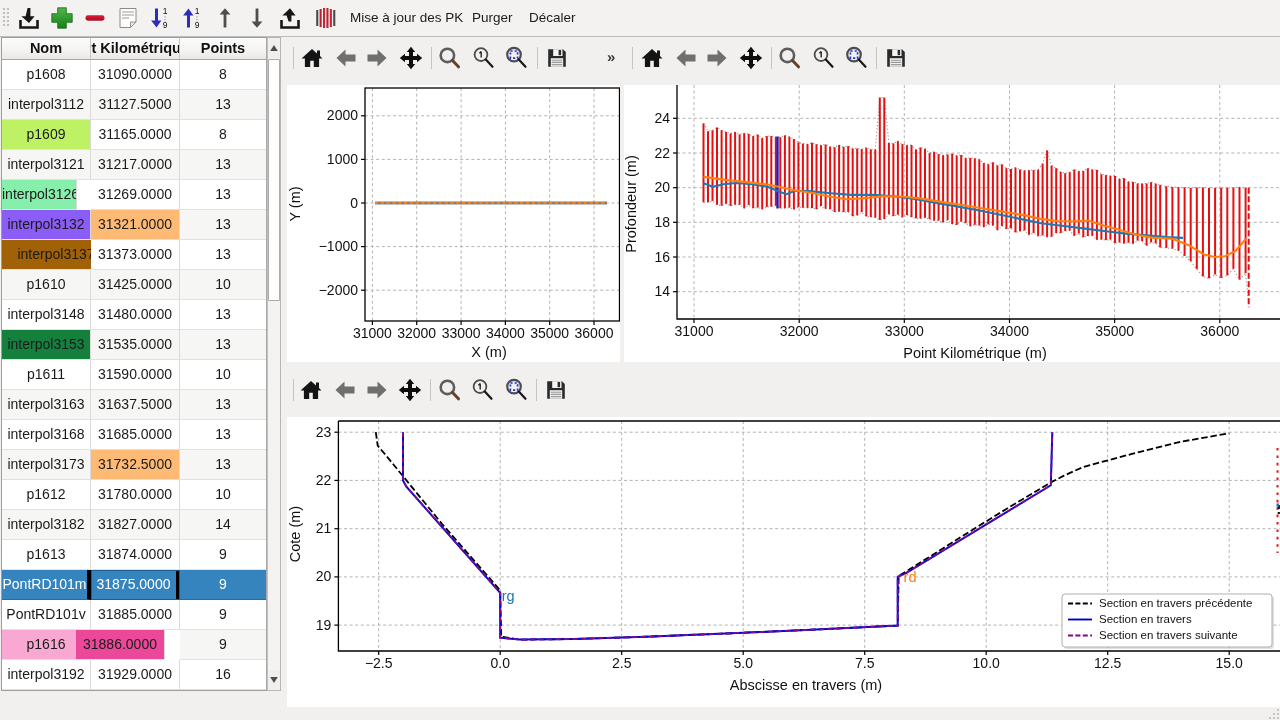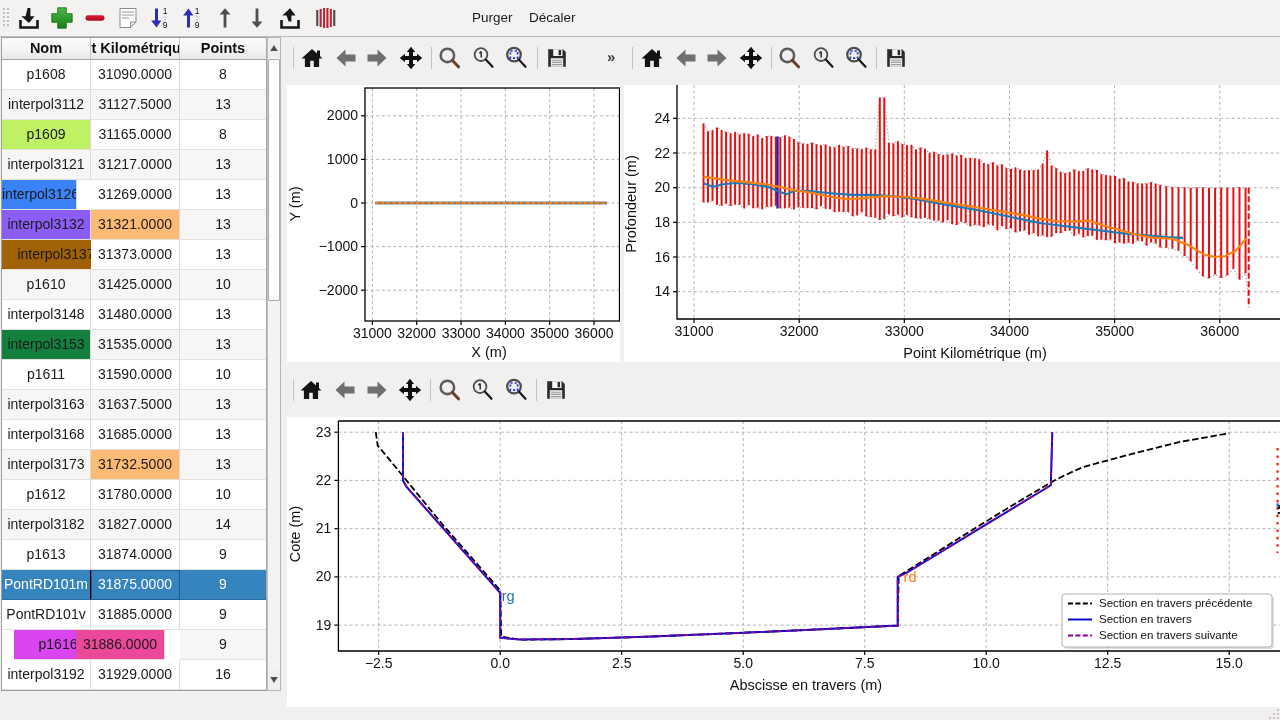--- a/index.html
+++ b/index.html
@@ -4,21 +4,21 @@
 *{margin:0;padding:0;box-sizing:border-box}
 html,body{width:1280px;height:720px;overflow:hidden;font-family:"Liberation Sans",sans-serif;background:#f1f0ef}
 .abs{position:absolute}
 #tb{position:absolute;left:0;top:0;width:1280px;height:37px;background:#f3f2f1;border-bottom:1px solid #bdbcba}
 .tbtxt{position:absolute;top:0;height:36px;line-height:36px;font-size:13.5px;color:#1b1b1b}
 #tablewrap{position:absolute;left:1px;top:37px;width:266px;height:654px;background:#fff;border:1px solid #9f9e9d;border-right:1px solid #a9a8a7}
 .hdr{position:absolute;top:0;height:22px;background:linear-gradient(#fcfcfc,#f4f3f2 60%,#e9e8e7);border-bottom:1px solid #a5a4a3;border-right:1px solid #c8c7c6;font-weight:bold;font-size:14.5px;color:#111;line-height:21px;overflow:hidden;white-space:nowrap;display:flex;justify-content:center}
 .hdr span{flex:0 0 auto}
 .row{position:absolute;width:264px;height:30px}
 .cell{position:absolute;top:0;height:30px;border-right:1px solid #dbdad9;border-bottom:1px solid #e2e1e0;font-size:14px;color:#1a1a1a;text-align:center;line-height:29px;overflow:hidden;white-space:nowrap}
-.sel .cell{background:#3584bd;color:#fff;border-right:1px solid #000000;border-bottom:1px solid #2a6c9e}
+.sel .cell{background:#3584bd;color:#fff;border-right:4px solid #000000;border-bottom:1px solid #2a6c9e}
 #sb{position:absolute;left:267px;top:37px;width:14px;height:654px;background:#f4f3f2;border:1px solid #b7b6b5;border-left:1px solid #c2c1c0}
 .sbtn{position:absolute;left:0;width:12px;height:15px;background:#f0efee}
 .thumb{position:absolute;left:0px;top:16px;width:12px;height:242px;background:#fdfdfd;border:1px solid #ababab;border-radius:1px}
 svg{display:block}
 .tick{font-size:14px;fill:#111;font-family:"Liberation Sans",sans-serif}
 .alab{font-size:14.5px;fill:#111;font-family:"Liberation Sans",sans-serif}
 .sep{position:absolute;width:1px;height:22px;background:#c5c4c3}
 </style></head><body>
 <div id="tb">
     <svg class="abs" style="left:0;top:0" width="14" height="36">
@@ -83,20 +83,21 @@
       <path d="M3.5 14 v7.5 h17 V14" fill="none" stroke="#161616" stroke-width="2.6"></path>
     </svg>
     <svg class="abs" style="left:313px;top:6px" width="24" height="24" viewBox="0 0 24 24">
       <rect x="3.2" y="4" width="2.1" height="16" fill="#4a4a4a"></rect>
       <rect x="6.6" y="3" width="2.1" height="18" fill="#b52434"></rect>
       <rect x="10.0" y="2" width="2.1" height="20" fill="#c22737"></rect>
       <rect x="13.4" y="2" width="2.1" height="20" fill="#b52434"></rect>
       <rect x="16.8" y="3" width="2.1" height="18" fill="#c22737"></rect>
       <rect x="20.2" y="4" width="2.1" height="16" fill="#4a4a4a"></rect>
     </svg>
+    <div class="tbtxt" style="left:350px">Mise à jour des PK</div>
     <div class="tbtxt" style="left:472px">Purger</div>
     <div class="tbtxt" style="left:529px">Décaler</div>
   </div>
 <div id="tablewrap">
     <div class="hdr" style="left:0px;width:89px">
       <span>Nom</span>
     </div>
     <div class="hdr" style="left:89px;width:89px;justify-content:flex-start">
       <span style="margin-left:0.5px">t Kilométrique</span>
     </div>
@@ -117,21 +118,21 @@
       <div class="cell" style="left:0;width:89px;background:#bef264">p1609</div>
       <div class="cell" style="left:89px;width:89px;background:#ffffff">31165.0000</div>
       <div class="cell" style="left:178px;width:86px;background:#ffffff;border-right:none">8</div>
     </div>
     <div class="row" style="top:112px">
       <div class="cell" style="left:0;width:89px;background:#f6f6f5">interpol3121</div>
       <div class="cell" style="left:89px;width:89px;background:#f6f6f5">31217.0000</div>
       <div class="cell" style="left:178px;width:86px;background:#f6f6f5;border-right:none">13</div>
     </div>
     <div class="row" style="top:142px">
-      <div class="cell" style="left:0;width:75px;background:#3b82f6">interpol3126</div>
+      <div class="cell" style="left:0;width:75px;background:#86efac">interpol3126</div>
       <div class="cell" style="left:89px;width:89px;background:#ffffff">31269.0000</div>
       <div class="cell" style="left:178px;width:86px;background:#ffffff;border-right:none">13</div>
     </div>
     <div class="row" style="top:172px">
       <div class="cell" style="left:0;width:89px;background:#8b5cf6">interpol3132</div>
       <div class="cell" style="left:89px;width:89px;background:#fdba74">31321.0000</div>
       <div class="cell" style="left:178px;width:86px;background:#f6f6f5;border-right:none">13</div>
     </div>
     <div class="row" style="top:202px">
       <div class="cell" style="left:0;width:109px;background:#a16207">interpol3137</div>
@@ -192,21 +193,21 @@
       <div class="cell" style="left:0;width:89px">PontRD101m</div>
       <div class="cell" style="left:89px;width:89px;outline:1px solid #1d5d8f;outline-offset:-1px">31875.0000</div>
       <div class="cell" style="left:178px;width:86px;border-right:none">9</div>
     </div>
     <div class="row" style="top:562px">
       <div class="cell" style="left:0;width:89px;background:#ffffff">PontRD101v</div>
       <div class="cell" style="left:89px;width:89px;background:#ffffff">31885.0000</div>
       <div class="cell" style="left:178px;width:86px;background:#ffffff;border-right:none">9</div>
     </div>
     <div class="row" style="top:592px">
-      <div class="cell" style="left:12px;width:89px;background:#d946ef">p1616</div>
+      <div class="cell" style="left:0;width:89px;background:#f9a8d4">p1616</div>
       <div class="cell" style="left:74px;width:89px;background:#ec4899">31886.0000</div>
       <div class="cell" style="left:178px;width:86px;background:#f6f6f5;border-right:none">9</div>
     </div>
     <div class="row" style="top:622px">
       <div class="cell" style="left:0;width:89px;background:#ffffff">interpol3192</div>
       <div class="cell" style="left:89px;width:89px;background:#ffffff">31929.0000</div>
       <div class="cell" style="left:178px;width:86px;background:#ffffff;border-right:none">16</div>
     </div>
   </div>
 <div id="sb">

